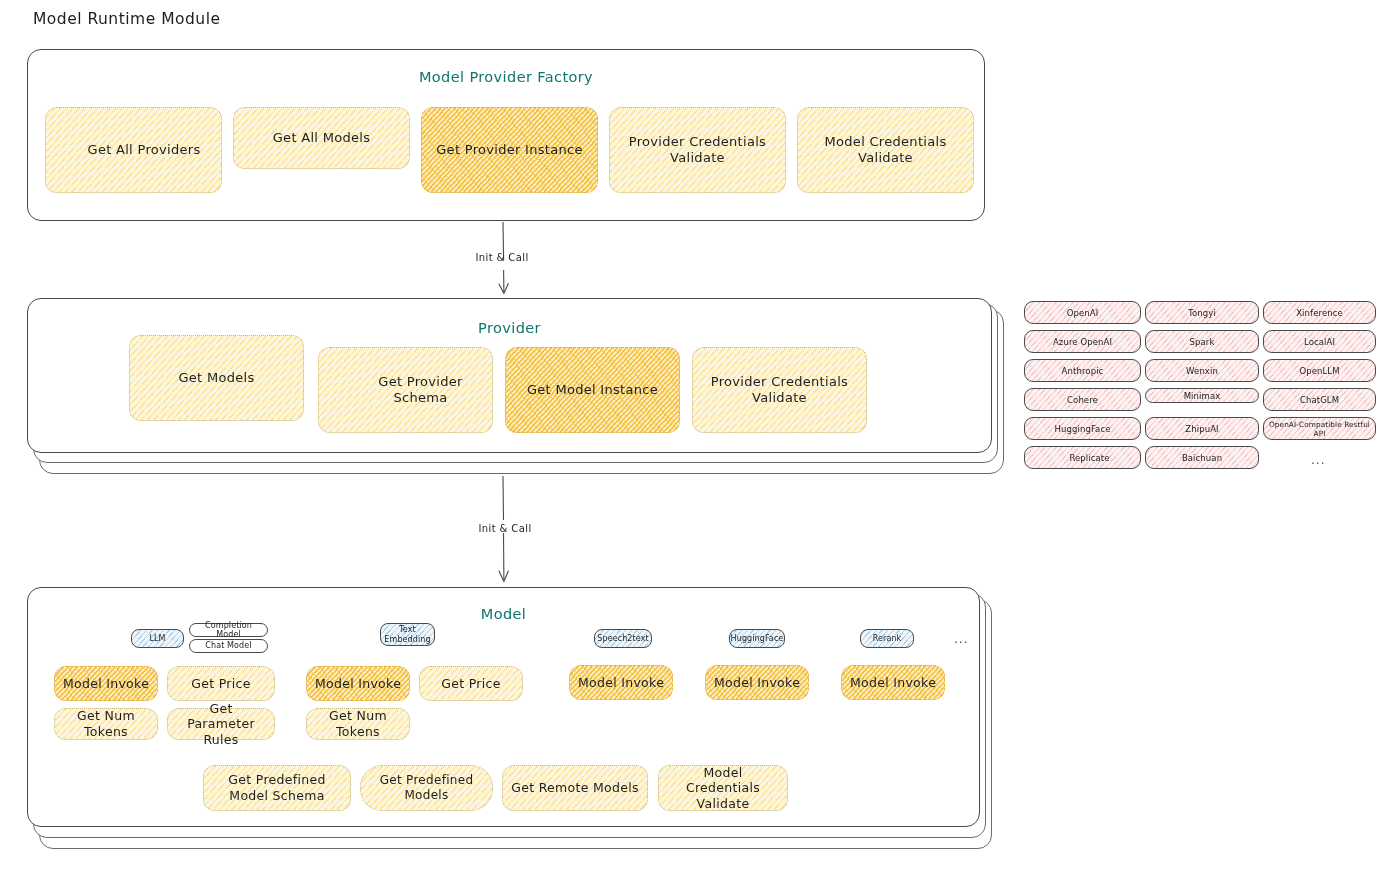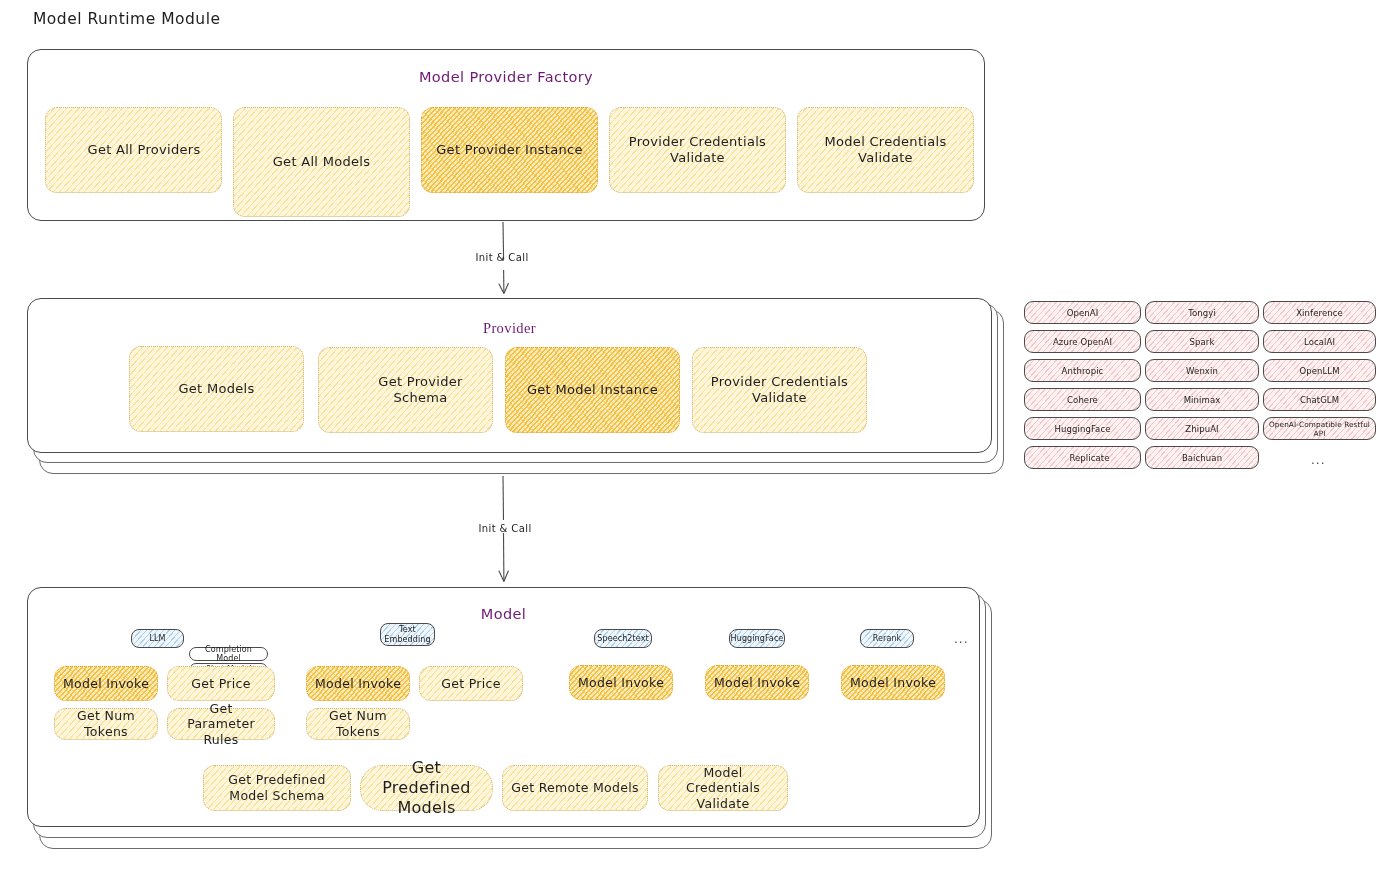--- a/index.html
+++ b/index.html
@@ -31,21 +31,21 @@
     background: #ffffff;
     box-sizing: border-box;
   }
 
   .panel-title {
     position: absolute;
     left: 0; right: 0;
     text-align: center;
     font-size: 14.5px;
     letter-spacing: .4px;
-    color: #701a75;
+    color: #0f766e;
     font-family: "DejaVu Sans", sans-serif;
   }
 
   
   .node {
     position: absolute;
     box-sizing: border-box;
     display: flex;
     align-items: center;
     justify-content: center;
@@ -93,21 +93,20 @@
       repeating-linear-gradient(-48deg,
         rgba(120,178,219,.55) 0px,
         rgba(120,178,219,.55) 1px,
         rgba(255,255,255,0) 1px,
         rgba(255,255,255,0) 4.2px);
   }
   
   .fill-white {
     border: 1.1px solid #4a4a4a;
     background: #ffffff;
-    margin-top: 24px;
   }
   
   .fill-pink {
     border: 1.1px solid #4a4a4a;
     background-color: #fdf1f1;
     background-image:
       repeating-linear-gradient(-48deg,
         rgba(230,150,150,.45) 0px,
         rgba(230,150,150,.45) 1px,
         rgba(255,255,255,0) 1px,
@@ -170,55 +169,55 @@
 </style>
 </head>
 <body>
 
 <div id="page-title">Model Runtime Module</div>
 
 <div class="panel" style="left:27px; top:49px; width:958px; height:172px;">
   <div class="panel-title" style="top:19px;">Model Provider Factory</div>
 
   <div class="node fill-yellow" style="left:17px; top:57px; width:177px; height:86px;padding-left:27px;">Get All Providers</div>
-  <div class="node fill-yellow" style="left:205px; top:57px; width:177px; height:110px;">Get All Models</div>
+  <div class="node fill-yellow" style="left:205px; top:57px; width:177px; height:62px;">Get All Models</div>
   <div class="node fill-orange" style="left:393px; top:57px; width:177px; height:86px;">Get Provider Instance</div>
   <div class="node fill-yellow" style="left:581px; top:57px; width:177px; height:86px;">Provider Credentials Validate</div>
   <div class="node fill-yellow" style="left:769px; top:57px; width:177px; height:86px;">Model Credentials Validate</div>
 </div>
 
 <svg class="arrow-svg" style="left:492px; top:222px;" width="24" height="76" viewBox="0 0 24 76">
   <path d="M11 0 L11.6 38" stroke="#4a4a4a" stroke-width="1.1" fill="none"></path>
   <path d="M11.6 48 L11.9 70" stroke="#4a4a4a" stroke-width="1.1" fill="none"></path>
   <path d="M7 62 L11.9 71.5 L16.3 61.5" stroke="#4a4a4a" stroke-width="1.1" fill="none" stroke-linecap="round" stroke-linejoin="round"></path>
 </svg>
 <div class="arrow-label" style="left:452px; top:252px; width:100px;">Init &amp; Call</div>
 
 <div class="panel-shadow" style="left:39px; top:309px; width:965px; height:165px;"></div>
 <div class="panel-shadow" style="left:33px; top:303px; width:965px; height:160px;"></div>
 <div class="panel" style="left:27px; top:298px; width:965px; height:155px;">
-  <div class="panel-title" style="top:21px;font-family:Liberation Serif, serif;">Provider</div>
-
-  <div class="node fill-yellow" style="left:101px; top:47px; width:175px; height:86px;">Get Models</div>
+  <div class="panel-title" style="top:21px;">Provider</div>
+
+  <div class="node fill-yellow" style="left:101px; top:36px; width:175px; height:86px;">Get Models</div>
   <div class="node fill-yellow" style="left:290px; top:48px; width:175px; height:86px;padding-left:36px;">Get Provider Schema</div>
   <div class="node fill-orange" style="left:477px; top:48px; width:175px; height:86px;">Get Model Instance</div>
   <div class="node fill-yellow" style="left:664px; top:48px; width:175px; height:86px;">Provider Credentials Validate</div>
 </div>
 
 <div class="chip fill-pink" style="left:1024px; top:301px; width:117px; height:23px;">OpenAI</div>
 <div class="chip fill-pink" style="left:1024px; top:330px; width:117px; height:23px;">Azure OpenAI</div>
 <div class="chip fill-pink" style="left:1024px; top:359px; width:117px; height:23px;">Anthropic</div>
 <div class="chip fill-pink" style="left:1024px; top:388px; width:117px; height:23px;">Cohere</div>
 <div class="chip fill-pink" style="left:1024px; top:417px; width:117px; height:23px;">HuggingFace</div>
 <div class="chip fill-pink" style="left:1024px; top:446px; width:117px; height:23px;padding-left:16px;">Replicate</div>
 
 <div class="chip fill-pink" style="left:1145px; top:301px; width:114px; height:23px;">Tongyi</div>
 <div class="chip fill-pink" style="left:1145px; top:330px; width:114px; height:23px;">Spark</div>
 <div class="chip fill-pink" style="left:1145px; top:359px; width:114px; height:23px;text-align:right;">Wenxin</div>
-<div class="chip fill-pink" style="left:1145px; top:388px; width:114px; height:23px;">Minimax</div>
+<div class="chip fill-pink" style="left:1145px; top:388px; width:114px; height:15px;">Minimax</div>
 <div class="chip fill-pink" style="left:1145px; top:417px; width:114px; height:23px;">ZhipuAI</div>
 <div class="chip fill-pink" style="left:1145px; top:446px; width:114px; height:23px;">Baichuan</div>
 
 <div class="chip fill-pink" style="left:1263px; top:301px; width:113px; height:23px;">Xinference</div>
 <div class="chip fill-pink" style="left:1263px; top:330px; width:113px; height:23px;">LocalAI</div>
 <div class="chip fill-pink" style="left:1263px; top:359px; width:113px; height:23px;">OpenLLM</div>
 <div class="chip fill-pink" style="left:1263px; top:388px; width:113px; height:23px;">ChatGLM</div>
 <div class="chip fill-pink" style="left:1263px; top:417px; width:113px; height:23px; font-size:7.3px;">OpenAI-Compatible Restful API</div>
 <div class="ellipsis" style="left:1311px; top:453px;">...</div>
 
@@ -254,16 +253,16 @@
 
   <div class="badge fill-blue" style="left:701px; top:41px; width:56px; height:19px;">HuggingFace</div>
   <div class="node fill-orange" style="left:677px; top:77px; width:104px; height:35px; font-size:12.5px;">Model Invoke</div>
 
   <div class="badge fill-blue" style="left:832px; top:41px; width:54px; height:19px;">Rerank</div>
   <div class="node fill-orange" style="left:813px; top:77px; width:104px; height:35px; font-size:12.5px;">Model Invoke</div>
 
   <div class="ellipsis" style="left:926px; top:44px;">...</div>
 
   <div class="node fill-yellow" style="left:175px; top:177px; width:148px; height:46px; font-size:12.5px;">Get Predefined Model Schema</div>
-  <div class="node fill-yellow" style="left:332px; top:177px; width:133px; height:46px; font-size:16px;border-radius:22px;">Get Predefined Models</div>
+  <div class="node fill-yellow" style="left:332px; top:177px; width:133px; height:46px; font-size:12px;border-radius:22px;">Get Predefined Models</div>
   <div class="node fill-yellow" style="left:474px; top:177px; width:146px; height:46px; font-size:12.5px;">Get Remote Models</div>
   <div class="node fill-yellow" style="left:630px; top:177px; width:130px; height:46px; font-size:12.5px;">Model Credentials Validate</div>
 </div>
 
 </body></html>

